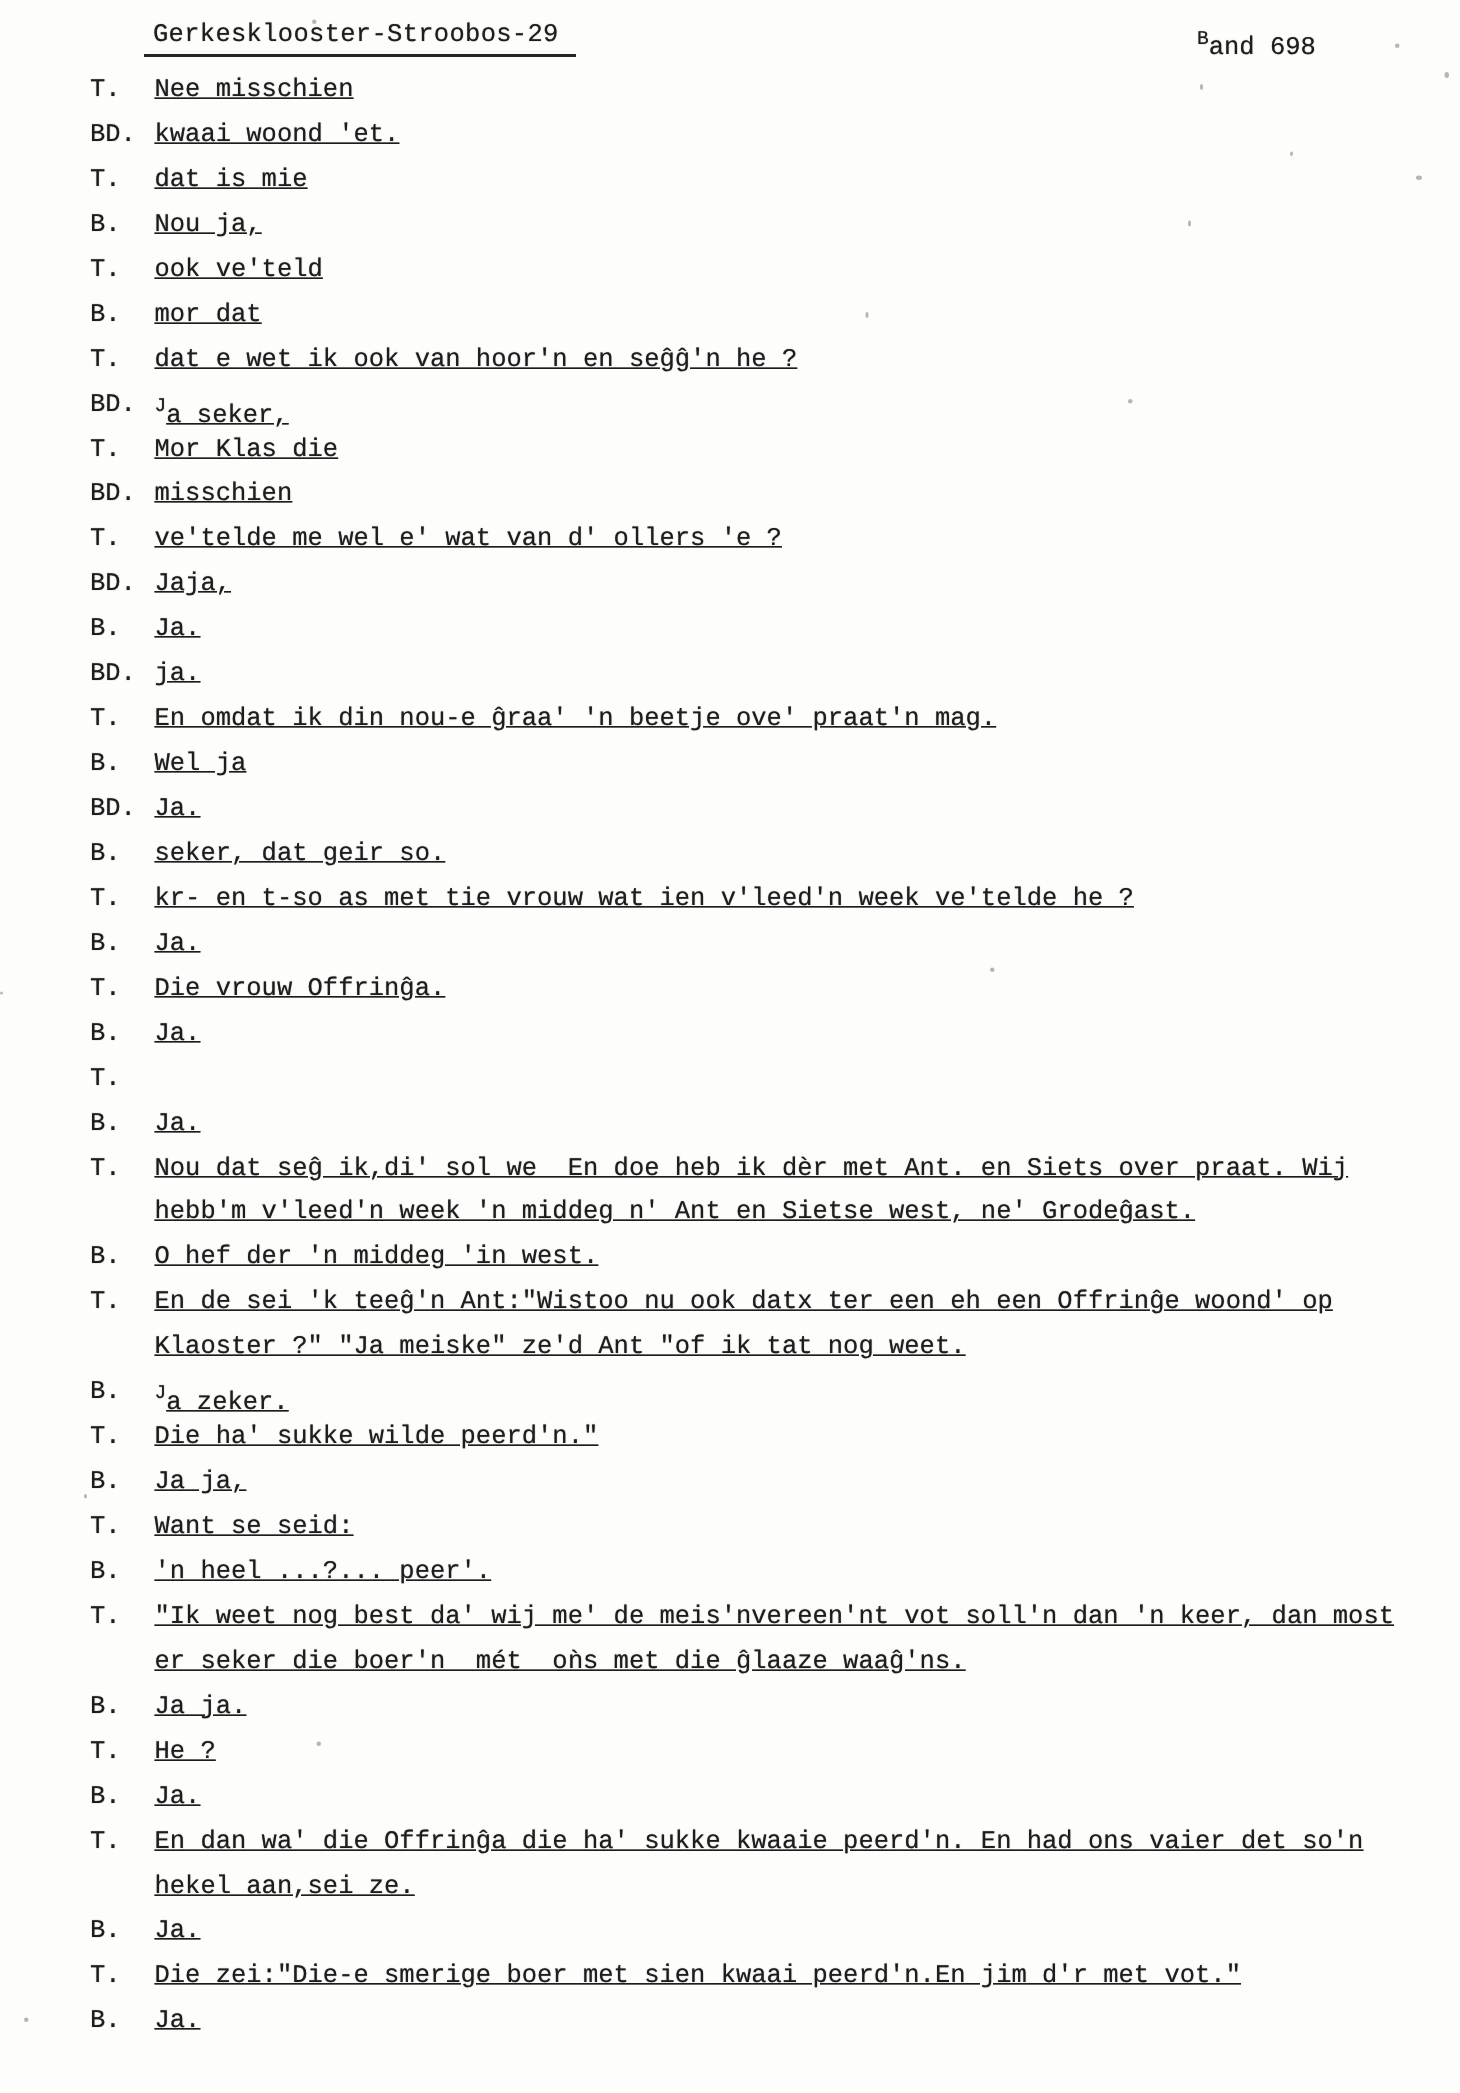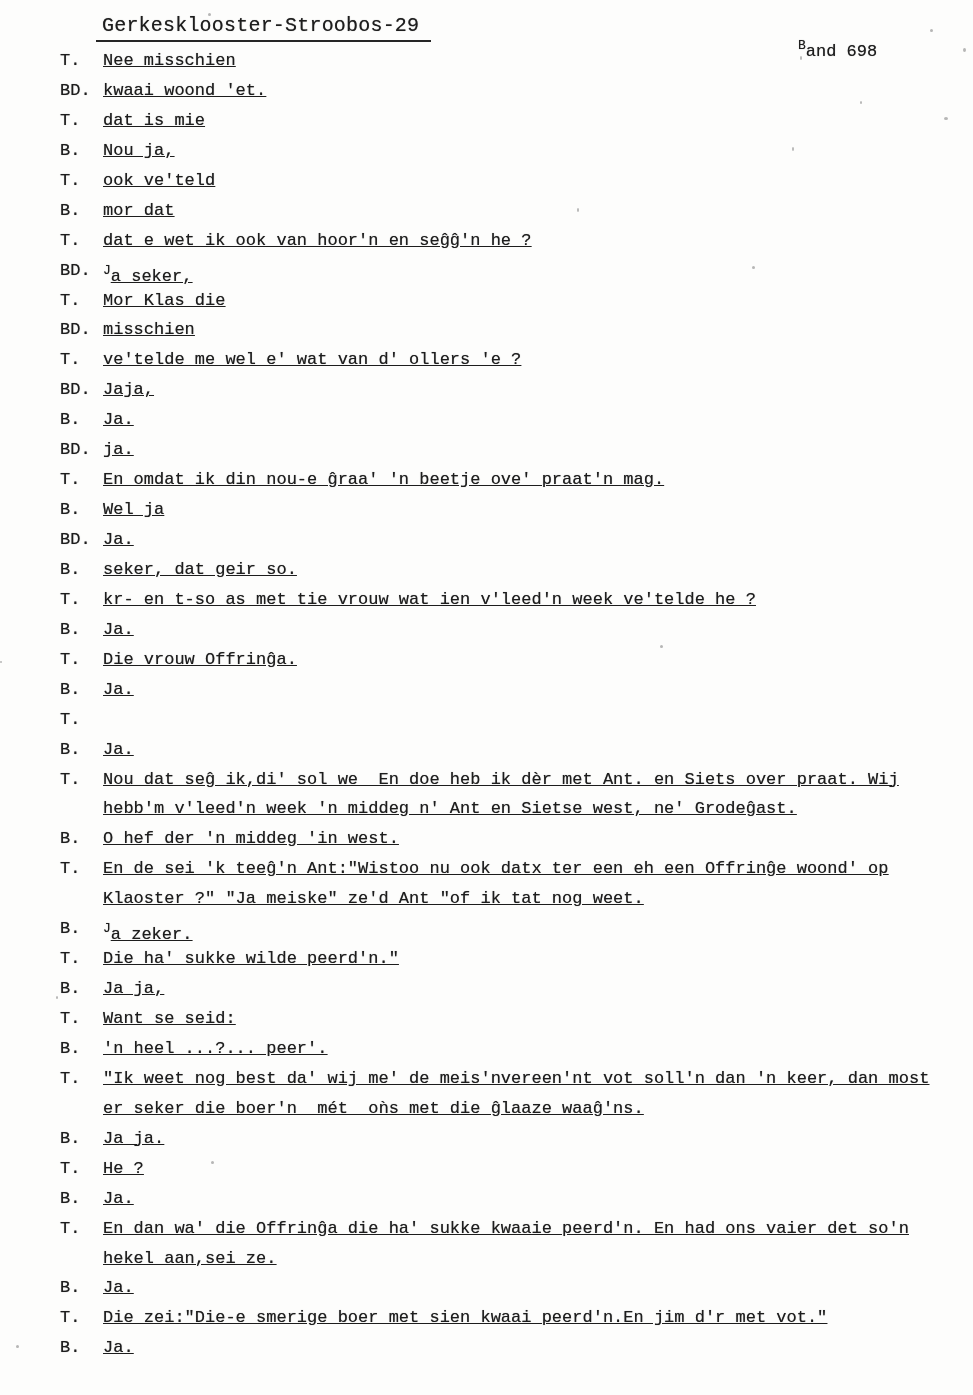--- a/index.html
+++ b/index.html
@@ -7,29 +7,29 @@
     width: 973px; height: 1395px;
     background: #fdfdfc;
     position: relative;
     overflow: hidden;
     font-family: "Liberation Mono", "DejaVu Sans Mono", monospace;
     color: #1d1d1d;
   }
   .ink { text-shadow: 0 0 0.7px rgba(25,25,25,0.65); }
   .title {
     position: absolute; left: 96px; top: 14px;
-    margin: 0; font-size: 20px; font-weight: normal;
+    margin: 0; font-size: 17px; font-weight: normal;
     letter-spacing: 0.2px;
     border-bottom: 2px solid #262626;
     padding: 0 12px 3px 6px;
     white-space: pre;
   }
   .band {
     position: absolute; left: 798px; top: 18px;
-    font-size: 17px; white-space: pre; margin-top: 20px;
+    font-size: 17px; white-space: pre;
   }
   .sup {
     font-size: 13px;
     vertical-align: 7px;
     display: inline-block;
   }
   .transcript {
     position: absolute; left: 0; top: 46px; width: 973px;
     font-size: 17px;
   }

